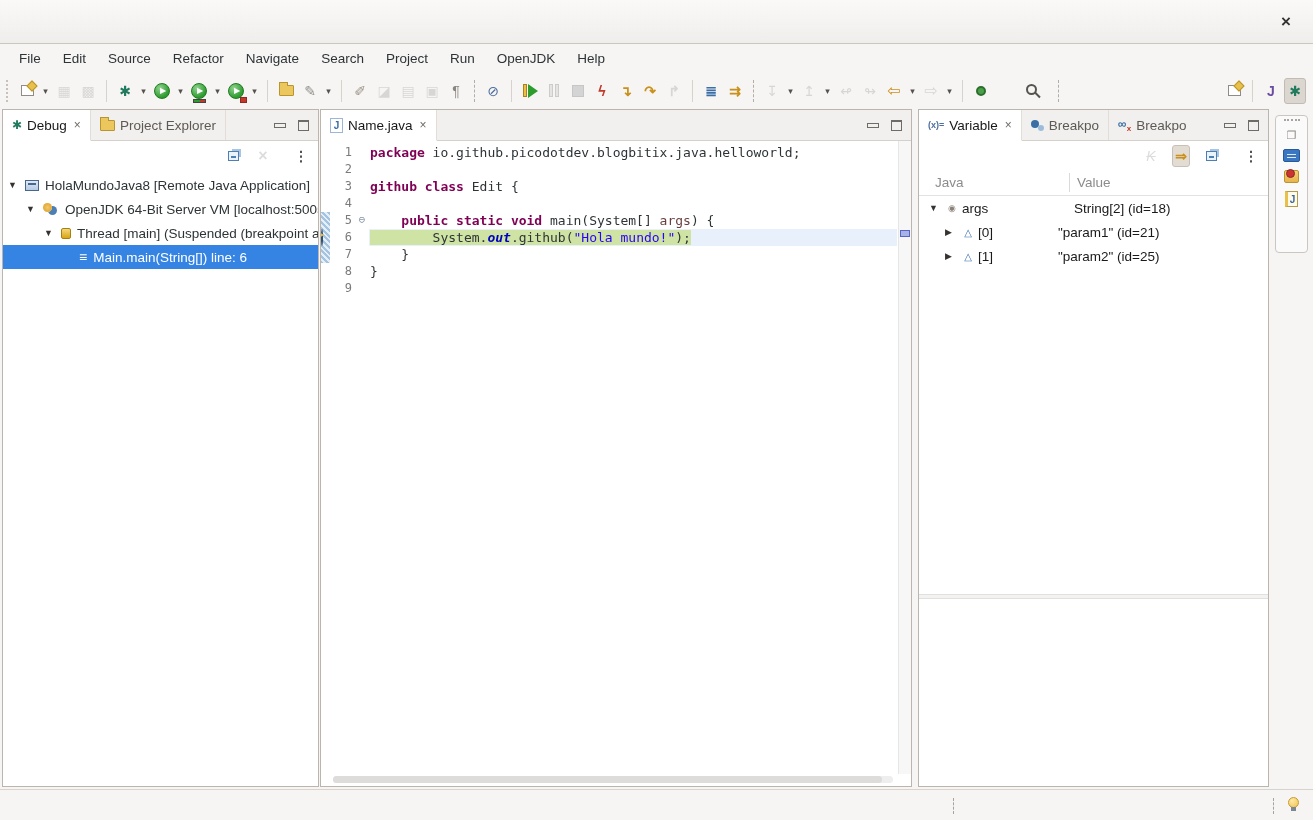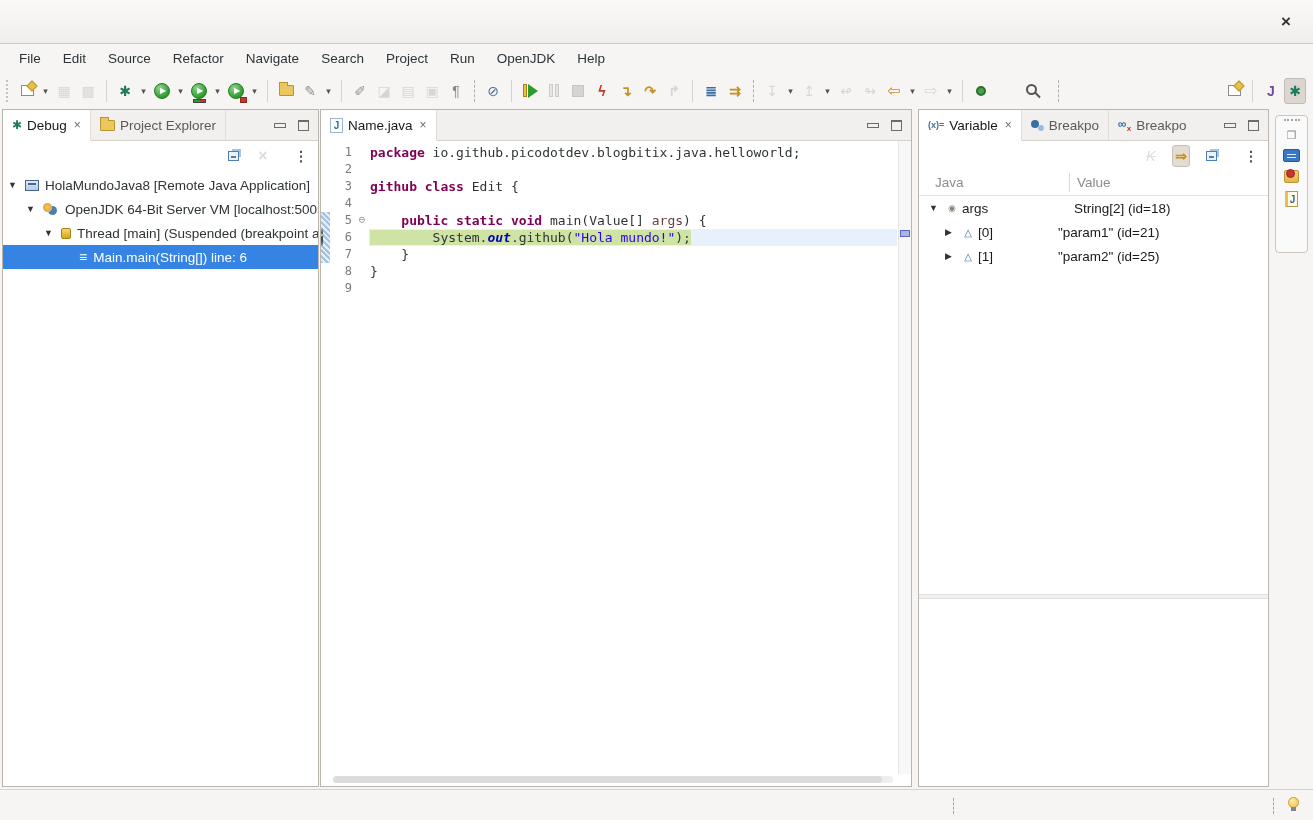--- a/index.html
+++ b/index.html
@@ -404,21 +404,21 @@
       <div class="crow">
         <span class="ruler"></span>
         <span class="lnum">4</span>
         <span class="foldc"></span>
           <span class="codec"></span>
       </div>
       <div class="crow">
         <span class="ruler hatch"></span>
         <span class="lnum">5</span>
         <span class="foldc">⊖</span>
-        <span class="codec"><span class="tok">    </span><span class="tok kw">public static void</span><span class="tok"> main(Value[] </span><span class="tok prm">args</span><span class="tok">) {</span></span>
+        <span class="codec"><span class="tok">    </span><span class="tok kw">public static void</span><span class="tok"> main(System[] </span><span class="tok prm">args</span><span class="tok">) {</span></span>
       </div>
       <div class="crow current">
         <span class="ruler hatch"><span class="bpicon"></span></span>
         <span class="lnum">6</span>
         <span class="foldc"></span>
         <span class="codec"><span class="green"><span class="tok">        System.</span><span class="tok fld">out</span><span class="tok">.github(</span><span class="tok str">"Hola mundo!"</span><span class="tok">);</span></span></span>
       </div>
       <div class="crow">
         <span class="ruler hatch"></span>
         <span class="lnum">7</span>

